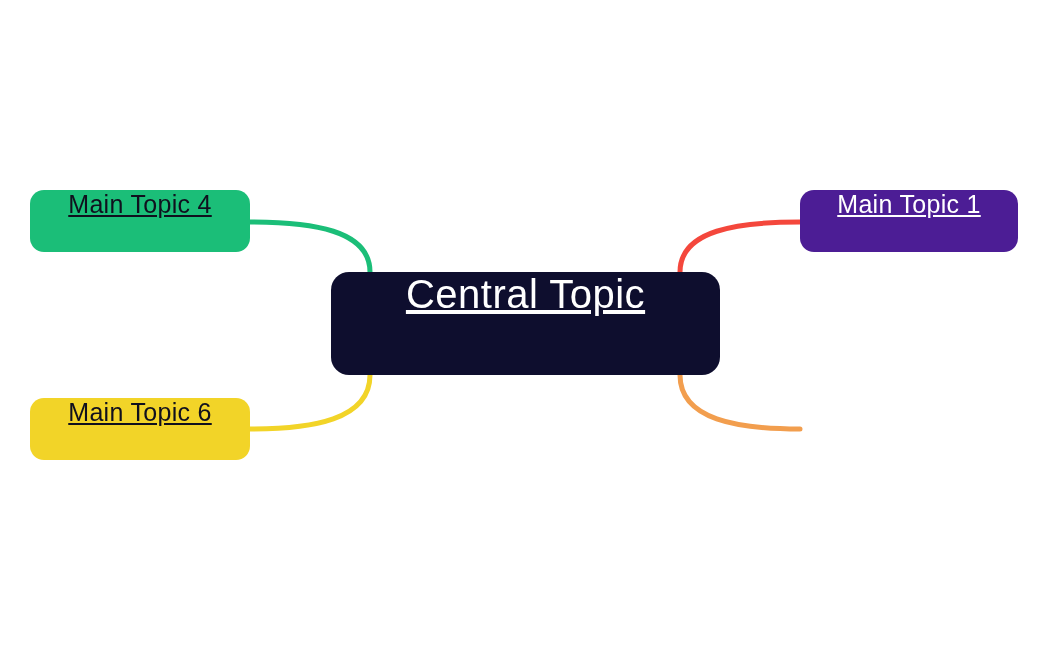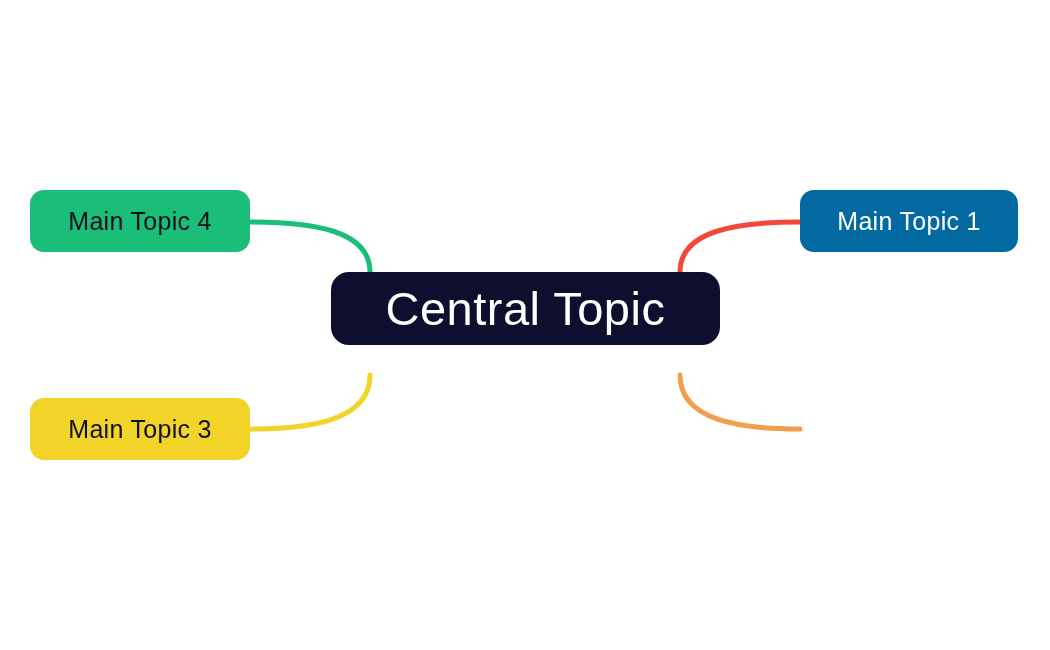--- a/index.html
+++ b/index.html
@@ -25,32 +25,32 @@
     pointer-events: none;
   }
   .connector {
     fill: none;
     stroke-width: 5;
     stroke-linecap: round;
   }
   .node {
     position: absolute;
     display: flex;
-    align-items: center;
     justify-content: center;
     box-sizing: border-box;
     cursor: pointer;
+    text-decoration: underline;
   }
   .node-central {
     left: 331px;
     top: 272px;
     width: 389px;
-    height: 73px;
+    height: 103px;
     border-radius: 18px;
-    font-size: 47px;
+    font-size: 40px;
     font-weight: 500;
     letter-spacing: 0.5px;
   }
   .topic {
     width: 220px;
     height: 62px;
     border-radius: 14px;
     font-size: 25px;
     font-weight: 500;
     letter-spacing: 0.3px;
@@ -73,26 +73,26 @@
     <path class="connector" d="M250,222 C312,222 370,230 370,272" stroke="#1bbe78"></path>
     <path class="connector" d="M800,222 C738,222 680,230 680,272" stroke="#f4473c"></path>
     <path class="connector" d="M250,429 C312,429 370,420 370,375" stroke="#f2d428"></path>
     <path class="connector" d="M800,429 C738,429 680,420 680,375" stroke="#f29e4e"></path>
   </svg>
 
   <div class="node node-central" style="background-color: rgb(14, 14, 46); color: rgb(255, 255, 255);">
     <span class="node-label">Central Topic</span>
   </div>
 
-  <div class="node topic pos-top-right" style="background-color: #0369a1; color: rgb(255, 255, 255);">
+  <div class="node topic pos-top-right" style="background-color: #4c1d95; color: rgb(255, 255, 255);">
     <span class="node-label">Main Topic 1</span>
   </div>
 
 
   <div class="node topic pos-bottom-left" style="background-color: rgb(242, 212, 40); color: rgb(16, 16, 30);">
-    <span class="node-label">Main Topic 3</span>
+    <span class="node-label">Main Topic 6</span>
   </div>
 
   <div class="node topic pos-top-left" style="background-color: rgb(27, 190, 120); color: rgb(16, 16, 30);">
     <span class="node-label">Main Topic 4</span>
   </div>
 
 </div>
 
 </body></html>

